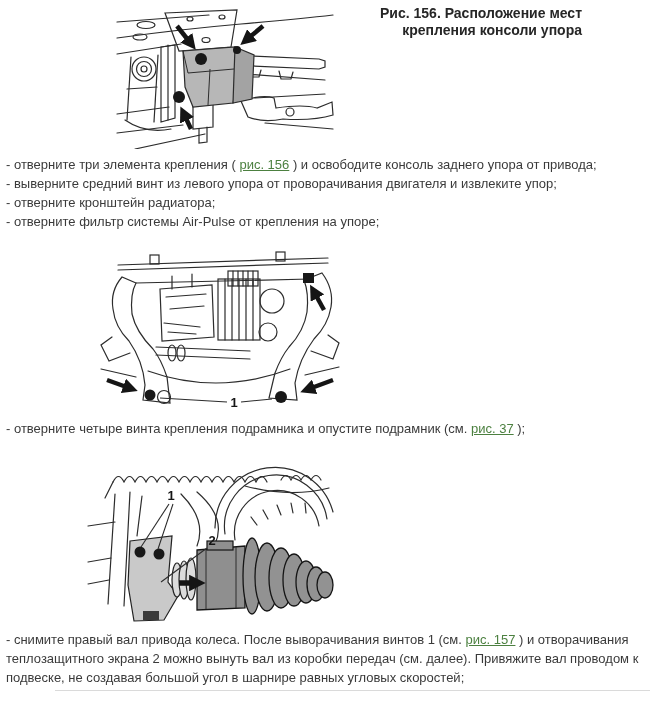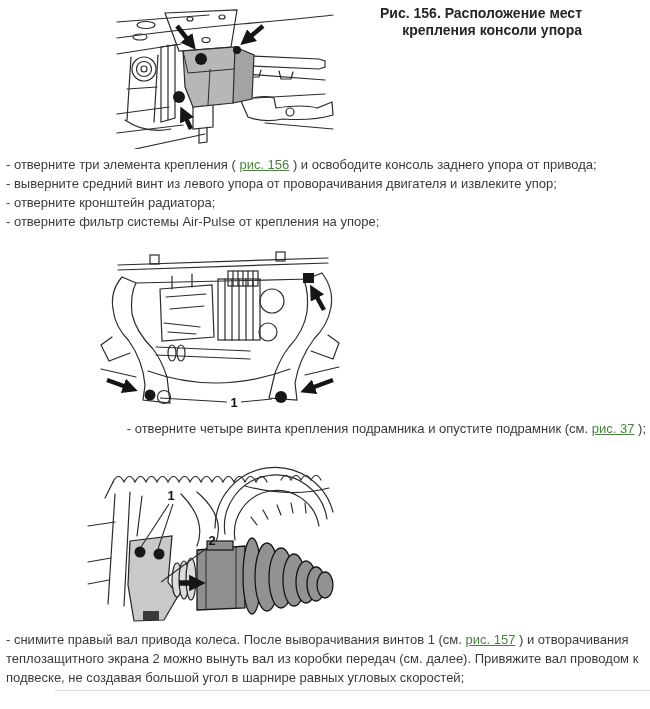--- a/index.html
+++ b/index.html
@@ -12,21 +12,21 @@
   .fig2{left:100px;top:248px;}
   .fig3{left:85px;top:464px;}
   .cap{
     position:absolute;font-weight:bold;font-size:14px;line-height:17px;color:#262626;
   }
   .cap1{left:337px;top:5px;width:245px;text-align:right;}
   .cap2{left:337px;top:252px;width:255px;}
   .cap3{left:337px;top:470px;width:250px;}
   .list{position:absolute;left:6px;width:640px;font-size:13px;line-height:19px;color:#3a3a3a;}
   .list1{top:155px;}
-  .list2{top:419px;text-align:right;}
+  .list2{top:419px;}
   .list3{top:630px;}
   .flink{color:#4c8040;text-decoration:underline;cursor:pointer;}
   .divider{position:absolute;left:55px;top:690px;width:595px;height:1px;background:#dadada;}
   .svg-label{font-family:"Liberation Sans","DejaVu Sans",sans-serif;font-size:13px;font-weight:bold;fill:#151515;}
 </style>
 </head>
 <body>
 
 <div class="page">
 

